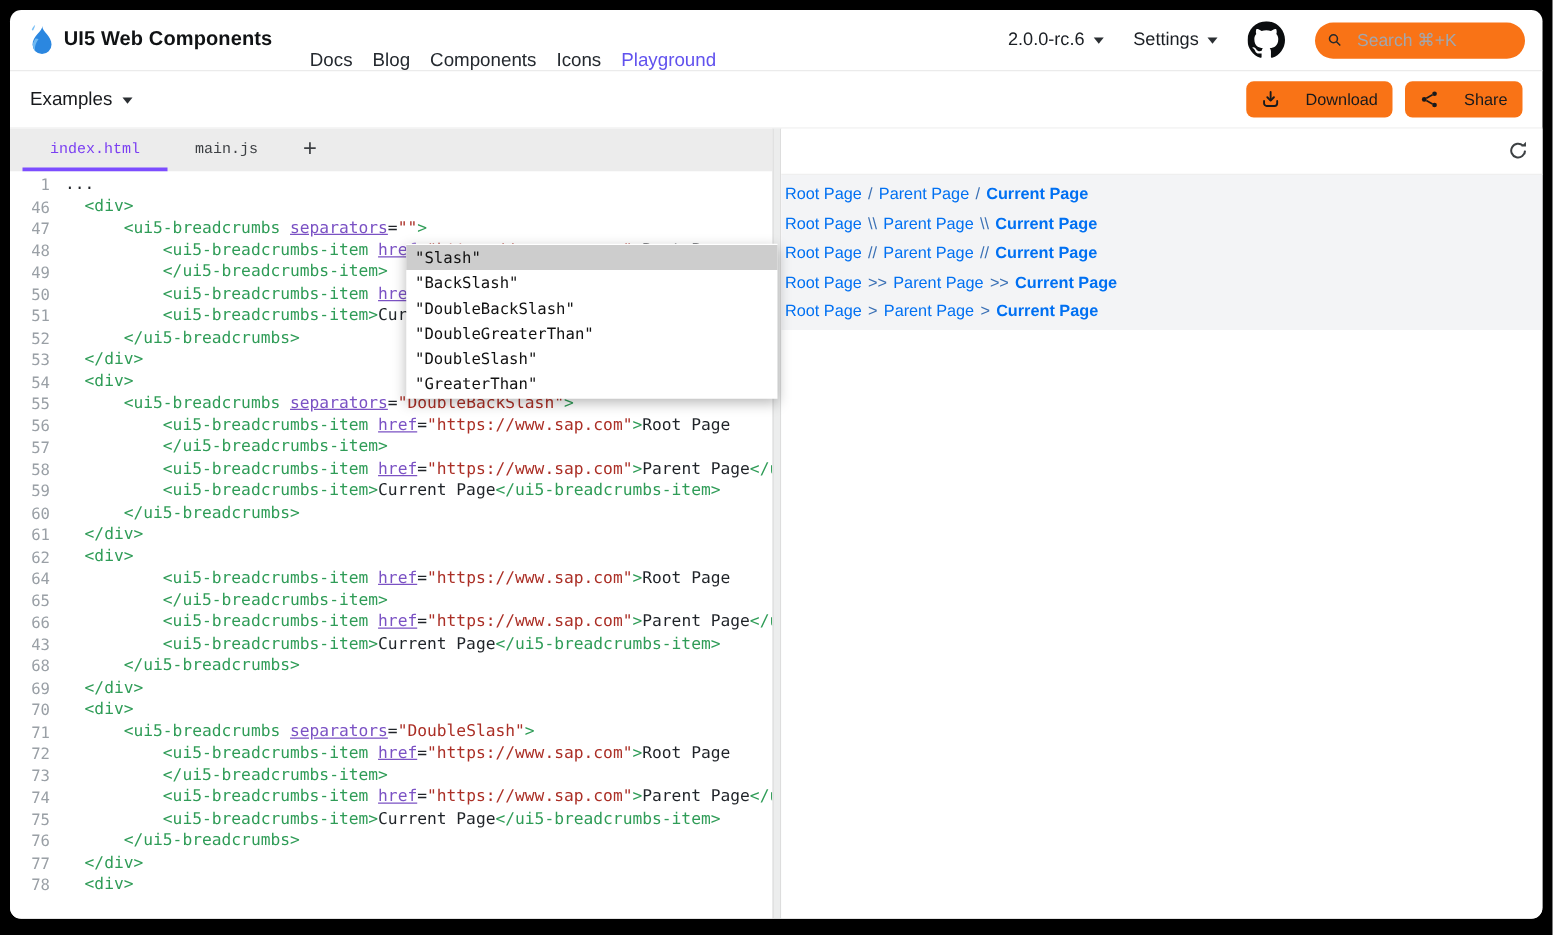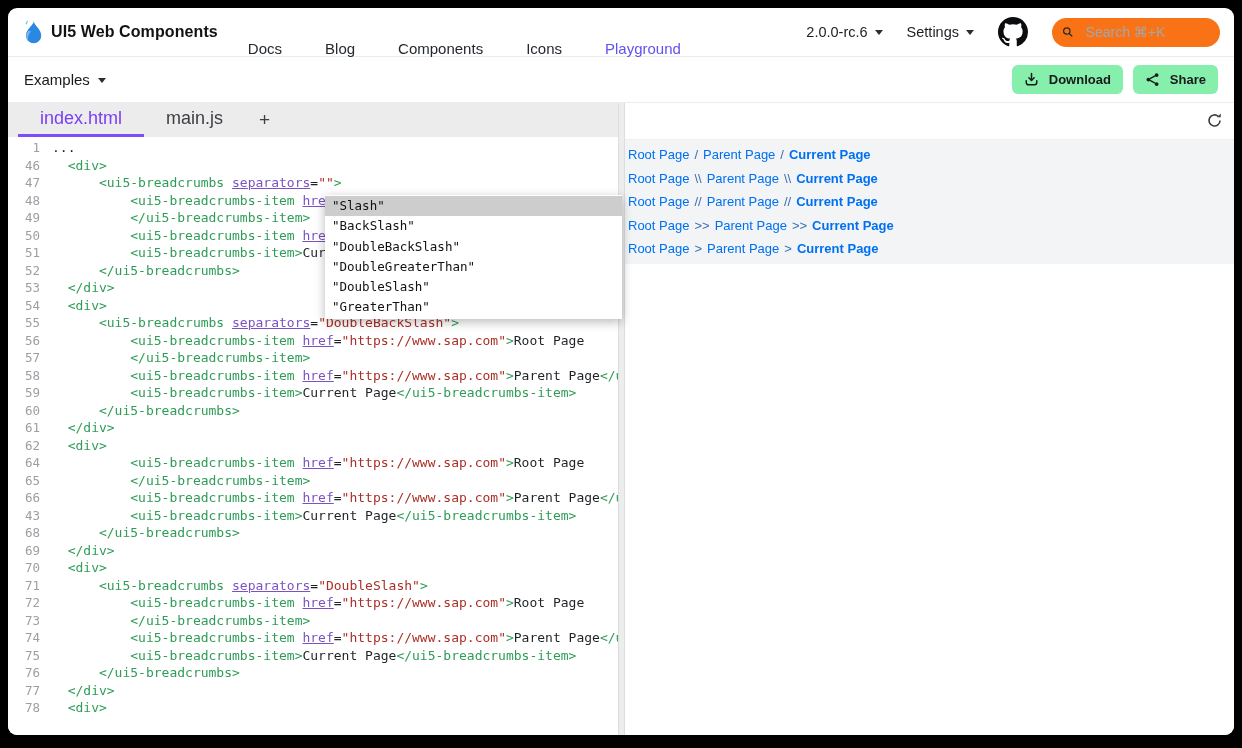--- a/index.html
+++ b/index.html
@@ -6,49 +6,49 @@
   body{width:1242px;height:748px;background:#000;position:relative;overflow:hidden;
        font-family:"Liberation Sans",sans-serif;}
   .app{position:absolute;left:8px;top:8px;width:1226px;height:727px;background:#fff;
        border-radius:9px;overflow:hidden;}
 
   
   .header{height:49px;border-bottom:1px solid #ebebeb;display:flex;align-items:center;
           padding:0 14px;box-sizing:border-box;}
   .brand{display:flex;align-items:center;gap:8px;cursor:pointer;}
   .brand-title{font-size:16px;font-weight:bold;color:#101214;letter-spacing:.1px;}
-  .navlinks{display:flex;gap:43px;margin-left:30px;font-size:15px;color:#24292f;margin-top:32px;}
+  .navlinks{display:flex;gap:16px;margin-left:30px;font-size:15px;color:#24292f;margin-top:32px;}
   .navlink{cursor:pointer;}
   .navlink.active{color:var(--nav_active,#6152ee);}
   .spacer{flex:1;}
   .hright{display:flex;align-items:center;gap:24px;}
   .menu-item{display:flex;align-items:center;gap:7px;font-size:14.5px;color:#1b1f24;cursor:pointer;}
   .caret{width:0;height:0;border:4px solid transparent;border-top:5px solid #2b2f33;margin-top:5px;}
   .gh{width:30px;height:30px;display:block;}
   .search{width:168px;height:29px;background:#f97316;border-radius:15px;display:flex;
           align-items:center;gap:10px;padding:0 10px;box-sizing:border-box;}
   .search input{border:none;background:transparent;outline:none;font-size:14px;width:100%;
           font-family:"Liberation Sans",sans-serif;color:#333;}
   .search input::placeholder{color:#a2a7ae;}
 
   
   .subbar{height:46px;border-bottom:1px solid #ececec;display:flex;align-items:center;
           padding:0 16px;box-sizing:border-box;}
   .examples{display:flex;align-items:center;gap:8px;font-size:15px;color:#17191c;cursor:pointer;}
   .actions{display:flex;gap:10px;}
-  .btn{height:29px;background:#86efac;border:none;border-radius:6px;display:flex;align-items:center;
-       gap:10px;padding:0 12px;font-size:13px;font-weight:bold;color:#17191c;
+  .btn{height:29px;background:#f97316;border:none;border-radius:6px;display:flex;align-items:center;
+       gap:20px;padding:0 12px;font-size:13px;font-weight:normal;color:#17191c;
        font-family:"Liberation Sans",sans-serif;cursor:pointer;}
 
   
   .workspace{position:absolute;top:95px;left:0;right:0;bottom:0;}
   .editor{position:absolute;left:0;top:0;width:610px;height:100%;background:#fff;overflow:hidden;}
   .tabbar{height:34px;background:#ececec;display:flex;align-items:stretch;padding-left:10px;}
-  .tab{padding:0 22px;font-size:18px;color:#3c3f43;border-bottom:3px solid transparent;
-       display:flex;align-items:center;box-sizing:border-box;cursor:pointer;}
+  .tab{padding:0 22px;font-size:12px;color:#3c3f43;border-bottom:3px solid transparent;
+       display:flex;align-items:center;box-sizing:border-box;cursor:pointer;font-family:Liberation Mono, monospace;}
   .tab.active{color:#7b3ff2;border-bottom-color:var(--accent,#7c4dff);}
   .newtab{padding:0 14px;font-size:19px;color:#3c3f43;display:flex;align-items:center;cursor:pointer;}
   .codearea{position:absolute;top:34px;left:0;right:0;bottom:0;overflow:hidden;
             font-family:"DejaVu Sans Mono",monospace;font-size:13px;padding-top:2px;}
   .cline{display:flex;height:17.5px;line-height:17.5px;white-space:pre;}
   .ln{width:32px;text-align:right;flex:none;color:#9aa0a6;font-size:12.5px;}
   .lc{padding-left:12px;color:#1f2328;}
   .tk-g{color:var(--tag_green,#2f9c57);}
   .tk-p{color:var(--attr_purple,#7b52c4);text-decoration:underline;}
   .tk-r{color:var(--string_red,#ab2f26);}

